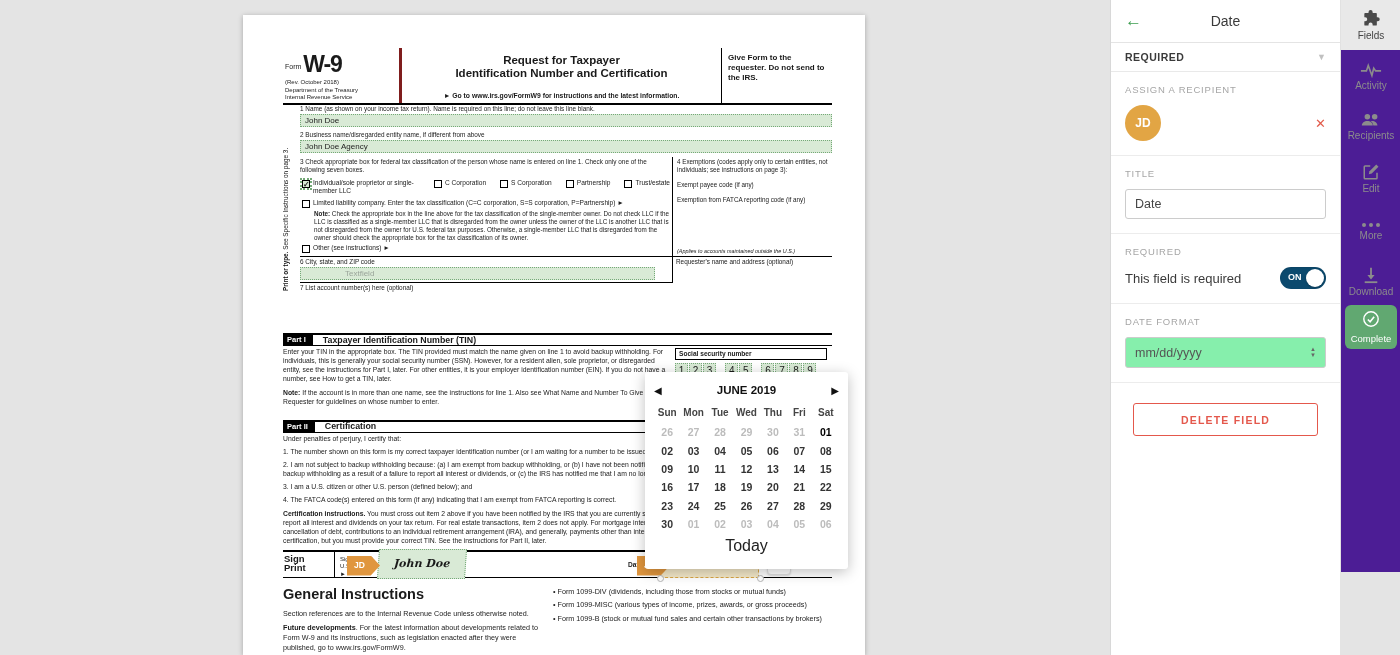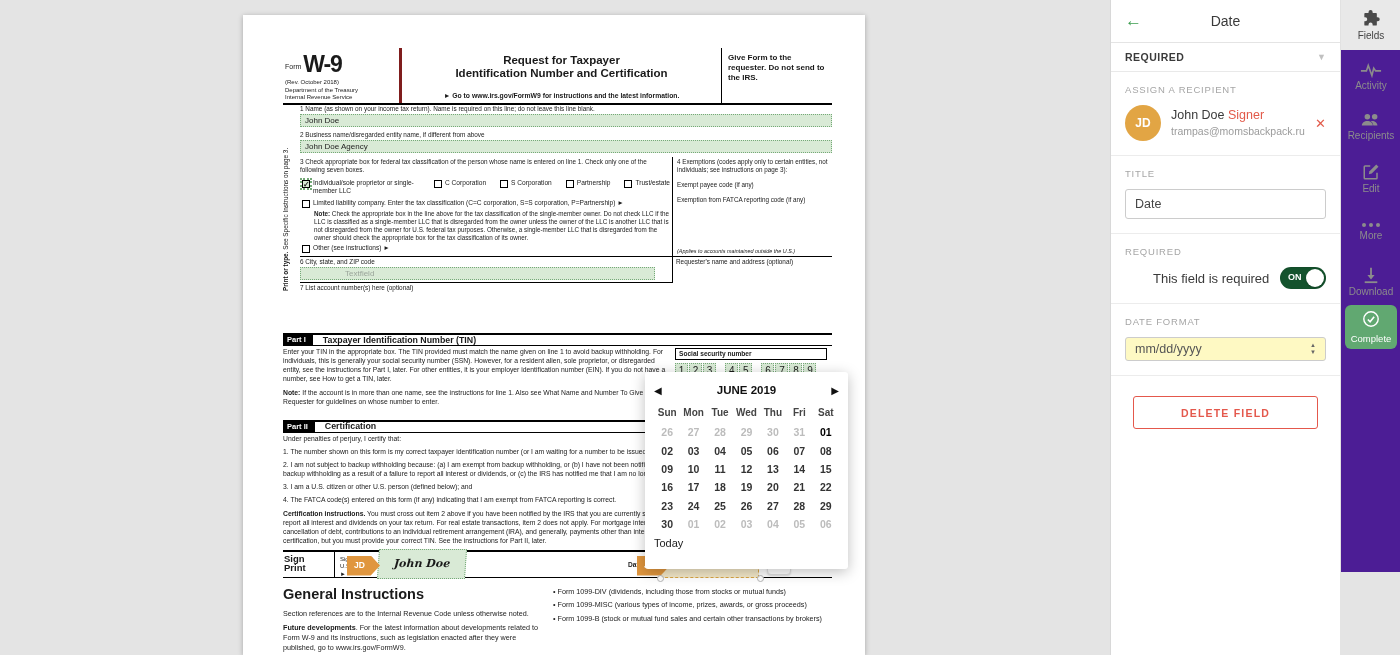--- a/index.html
+++ b/index.html
@@ -104,46 +104,46 @@
   .calendar { position:absolute; left:645px; top:372px; width:203px; height:197px; background:#fff; border-radius:3px; box-shadow:0 3px 14px rgba(0,0,0,.25); z-index:20; padding:8px 9px 4px; }
   .cal-head { display:flex; align-items:center; height:20px; }
   .cal-arrow { width:20px; font-size:10px; color:#111; cursor:pointer; }
   .cal-arrow.next { text-align:right; }
   .cal-title { flex:1; text-align:center; font-weight:bold; font-size:11.5px; color:#111; }
   .cal-grid { display:grid; grid-template-columns:repeat(7,1fr); margin-top:4px; }
   .cal-dn { font-size:10px; font-weight:bold; color:#444; text-align:center; padding:3px 0 5px; }
   .cal-d { font-size:10.5px; font-weight:600; color:#333; text-align:center; padding:3.2px 0; }
   .cal-d.muted { color:#bcbcbc; }
   .cal-d.bold { color:#000; font-weight:bold; }
-  .cal-today { text-align:left; font-size:11px; color:#222; padding:4px 0 2px; }
+  .cal-today { text-align:center; font-size:16px; color:#222; padding:4px 0 2px; }
 
   
   .panel { position:absolute; left:1110px; top:0; width:230px; height:655px; background:#fff; border-left:1px solid #d8d8d8; color:#333; }
   .panel-head { height:43px; border-bottom:1px solid #e4e4e4; display:flex; align-items:center; position:relative; }
   .back { position:absolute; left:14px; color:#3d9e50; font-size:17px; cursor:pointer; }
   .panel-title { width:100%; text-align:center; font-size:14px; color:#3a3a3a; }
   .settingsrow { height:29px; border-bottom:1px solid #e9e9e9; display:flex; align-items:center; padding:0 14px; }
   .settingsrow .st { font-size:10.5px; font-weight:bold; letter-spacing:.5px; color:#3a3a3a; }
   .settingsrow .chev { margin-left:auto; color:#c0c0c0; font-size:9px; }
   .sect { padding:12px 14px 14px; border-bottom:1px solid #ececec; }
   .sect-label { font-size:9.5px; letter-spacing:.8px; color:#a6a6a6; margin-bottom:10px; }
   .recip { display:flex; align-items:center; }
   .avatar { width:36px; height:36px; border-radius:50%; background:#e2a544; color:#fff; font-size:12px; font-weight:bold; display:flex; align-items:center; justify-content:center; flex:0 0 auto; }
   .recip-info { margin-left:10px; line-height:1.35; min-width:0; }
   .recip-name { font-size:12.5px; color:#3a3a3a; }
   .recip-role { color:#e25a4a; }
   .recip-email { font-size:10.5px; color:#9b9b9b; white-space:nowrap; }
   .recip-x { margin-left:auto; color:#e25a4a; font-size:13px; cursor:pointer; padding-left:4px; }
   .tinput { width:100%; height:30px; border:1px solid #ccc; border-radius:3px; font-size:12.5px; color:#444; padding:0 9px; font-family:"Liberation Sans",sans-serif; background:#fff; }
   .reqrow { display:flex; align-items:center; }
-  .reqtext { font-size:13px; color:#3a3a3a;margin-left:28px; }
-  .toggle { margin-left:auto; width:46px; height:22px; border-radius:11px; background:#14532d; position:relative; box-shadow:inset 0 1px 2px rgba(0,0,0,.1); cursor:pointer; }
+  .reqtext { font-size:13px; color:#3a3a3a; }
+  .toggle { margin-left:auto; width:46px; height:22px; border-radius:11px; background:#0c4a6e; position:relative; box-shadow:inset 0 1px 2px rgba(0,0,0,.1); cursor:pointer; }
   .toggle .on { position:absolute; left:8px; top:5px; color:#fff; font-size:9px; font-weight:bold; }
   .toggle .knob { position:absolute; right:2px; top:2px; width:18px; height:18px; border-radius:50%; background:#fff; box-shadow:0 1px 2px rgba(0,0,0,.25); }
-  .selectbox { width:100%; height:24px; border:1px solid #ccc; border-radius:3px; display:flex; align-items:center; padding:0 9px; font-size:12.5px; color:#555; background:#fef9c3; cursor:pointer;text-align:center; }
+  .selectbox { width:100%; height:31px; border:1px solid #ccc; border-radius:3px; display:flex; align-items:center; padding:0 9px; font-size:12.5px; color:#555; background:#86efac; cursor:pointer;text-align:center; }
   .stepper { margin-left:auto; display:flex; flex-direction:column; gap:1px; color:#666; font-size:6px; line-height:.9; }
   .delete-wrap { padding:20px 22px; }
   .delete-btn { width:100%; height:33px; background:#fff; border:1px solid #e4584c; border-radius:3px; color:#e4584c; font-size:10.5px; font-weight:bold; letter-spacing:1.2px; cursor:pointer; font-family:"Liberation Sans",sans-serif; }
 
   
   .rail { position:absolute; left:1340px; top:0; width:60px; height:572px; background:#4c1d95; border-left:1px solid #e2e2e2; }
   .rail-item { position:absolute; left:0; width:60px; text-align:center; cursor:pointer; }
   .rail-item .lab { font-size:10px; color:#8c8c8c; margin-top:2px; }
   .rail-item.active { background:#e9e9e9; padding-top:8px; height:50px; }
   .rail-item.active .lab { color:#444; }
@@ -390,24 +390,20 @@
     </div>
     <div class="settingsrow">
       <span class="st">REQUIRED</span>
       <span class="chev">▼</span>
     </div>
 
     <div class="sect">
       <div class="sect-label">ASSIGN A RECIPIENT</div>
       <div class="recip">
         <div class="avatar">JD</div>
-        <div class="recip-info">
-          <div class="recip-name"><span>John Doe</span> <span class="recip-role">Signer</span></div>
-          <div class="recip-email">trampas@momsbackpack.ru</div>
-        </div>
         <span class="recip-x">✕</span>
       </div>
     </div>
 
     <div class="sect">
       <div class="sect-label">TITLE</div>
       <input class="tinput" value="Date" style="">
     </div>
 
     <div class="sect">

